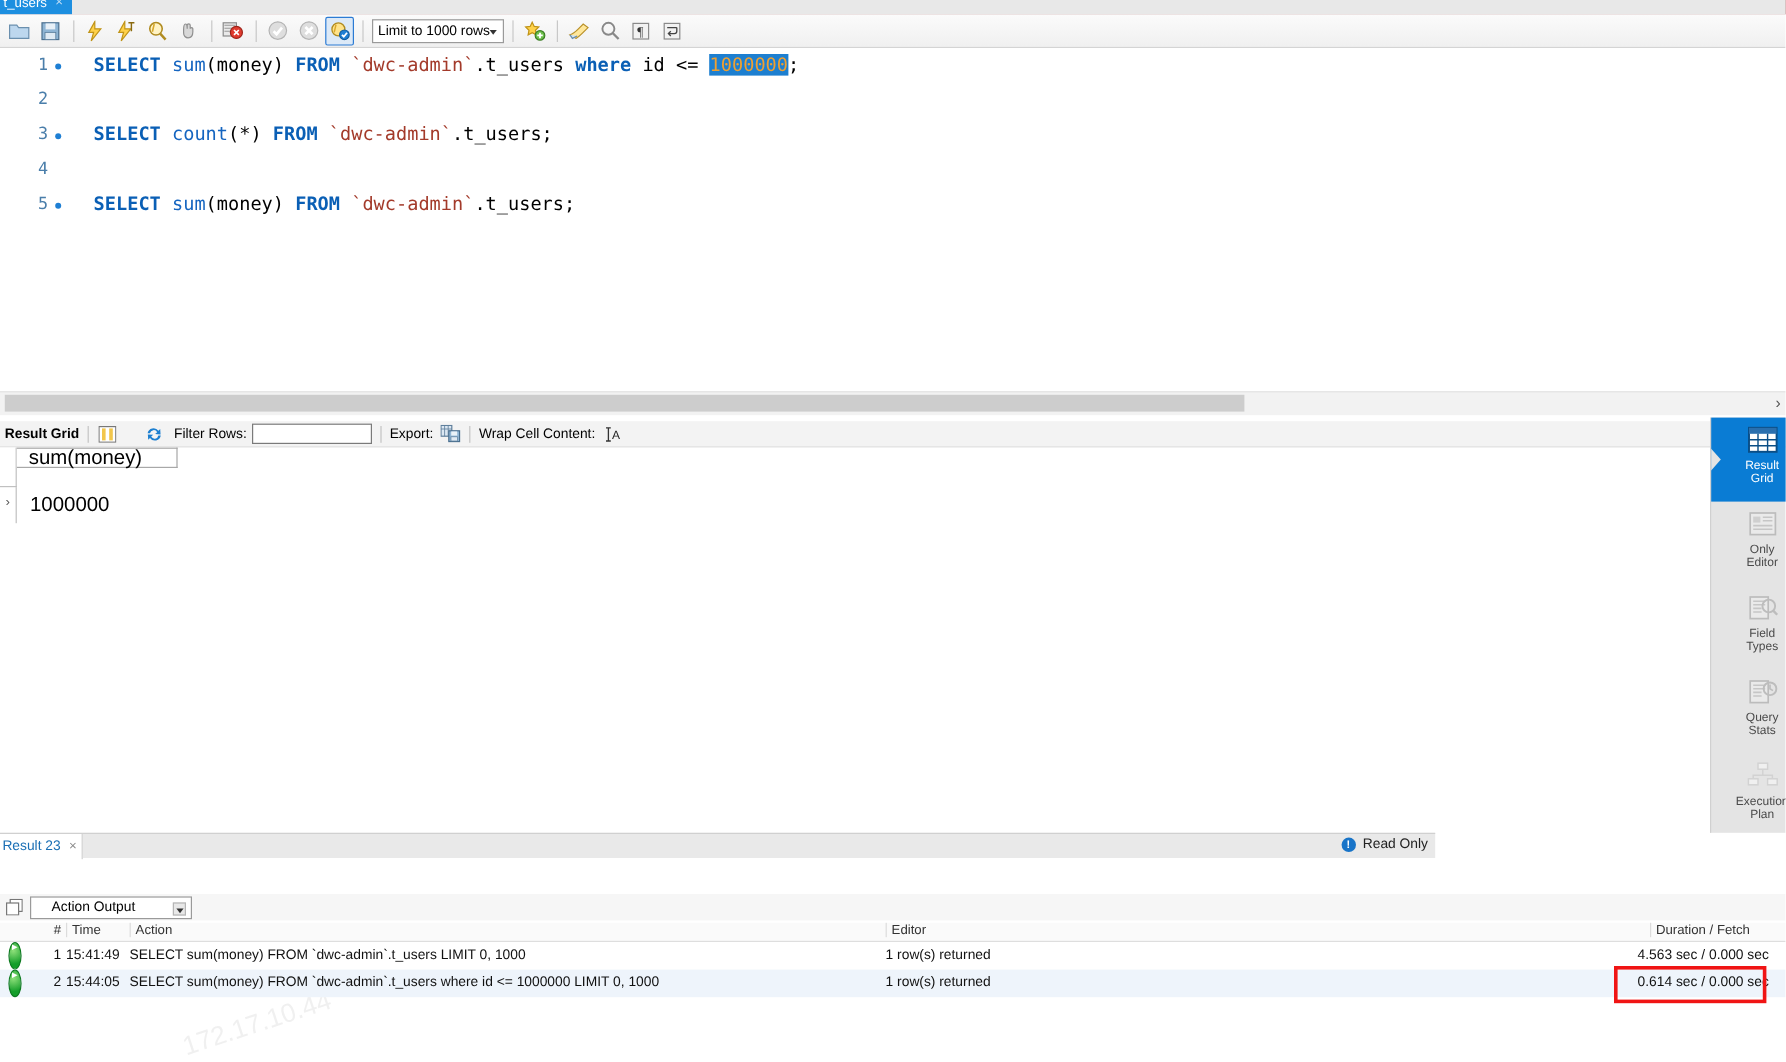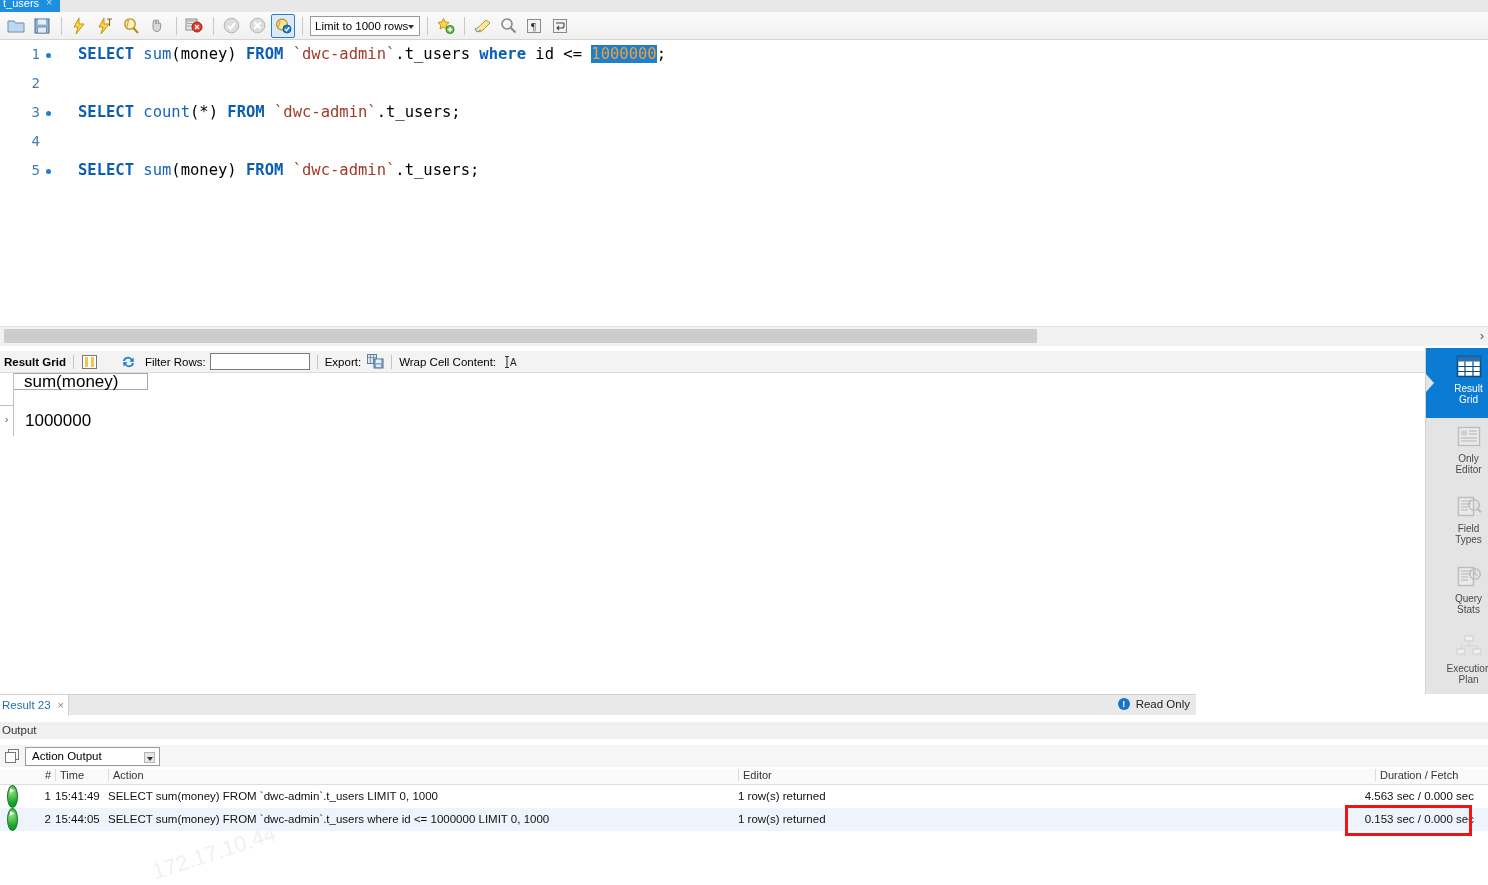--- a/index.html
+++ b/index.html
@@ -194,21 +194,21 @@
     position: absolute; left: 0; top: 722px; width: 1488px; height: 17px;
     background: #f0f0f0; font-size: 11.5px; color: #333; padding-left: 2px;
     line-height: 17px;
   }
   .outbar {
     position: absolute; left: 0; top: 745px; width: 1488px; height: 22px;
     background: #f6f6f6; display: flex; align-items: center; padding-left: 2px;
   }
   .outselect {
     width: 135px; height: 19px; background: #fff; border: 1px solid #9a9a9a;
-    display: flex; align-items: center; padding-left: 6px;
+    display: flex; align-items: center; padding-left: 17px;
     font-size: 11.5px; position: relative; margin-left: 5px;
   }
   .outselect .caret {
     position: absolute; right: 4px; top: 4px;
     width: 11px; height: 11px; background: #e8e8e8; border: 1px solid #b5b5b5;
   }
   .outselect .caret::after {
     content: ""; position: absolute; left: 2px; top: 4px;
     border-left: 3.5px solid transparent; border-right: 3.5px solid transparent;
     border-top: 4px solid #333;
@@ -540,21 +540,20 @@
     <div class="restab">
       <span>Result 23</span>
       <span class="x">×</span>
     </div>
     <div class="readonly">
       <span class="infoico">!</span>
       <span>Read Only</span>
     </div>
   </div>
 
-  <div class="outlabel">Output</div>
 
   <div class="outbar">
     <div class="ricon" style="width:16px;margin-left:2px;">
       <svg width="14" height="14" viewBox="0 0 14 14">
           <rect x="3.5" y="0.5" width="10" height="10" fill="#fff" stroke="#777"></rect>
           <rect x="0.5" y="3.5" width="10" height="10" fill="#fff" stroke="#777"></rect>
         </svg>
     </div>
     <div class="outselect">
       <span>Action Output</span>
@@ -583,18 +582,18 @@
   </div>
 
   <div class="outrow r1">
     <span class="c-st">
         <span class="okdot"></span>
       </span>
     <span class="c-num">2</span>
     <span class="c-tm">15:44:05</span>
     <span class="c-act">SELECT sum(money) FROM `dwc-admin`.t_users where id &lt;= 1000000 LIMIT 0, 1000</span>
     <span class="c-msg">1 row(s) returned</span>
-    <span class="c-dur">0.153 sec / 0.000 sec</span>
+    <span class="c-dur">0.614 sec / 0.000 sec</span>
   </div>
 
   <div class="redbox" style="border-color: rgb(240, 20, 20);"></div>
 
 </div>
 
 </body></html>

